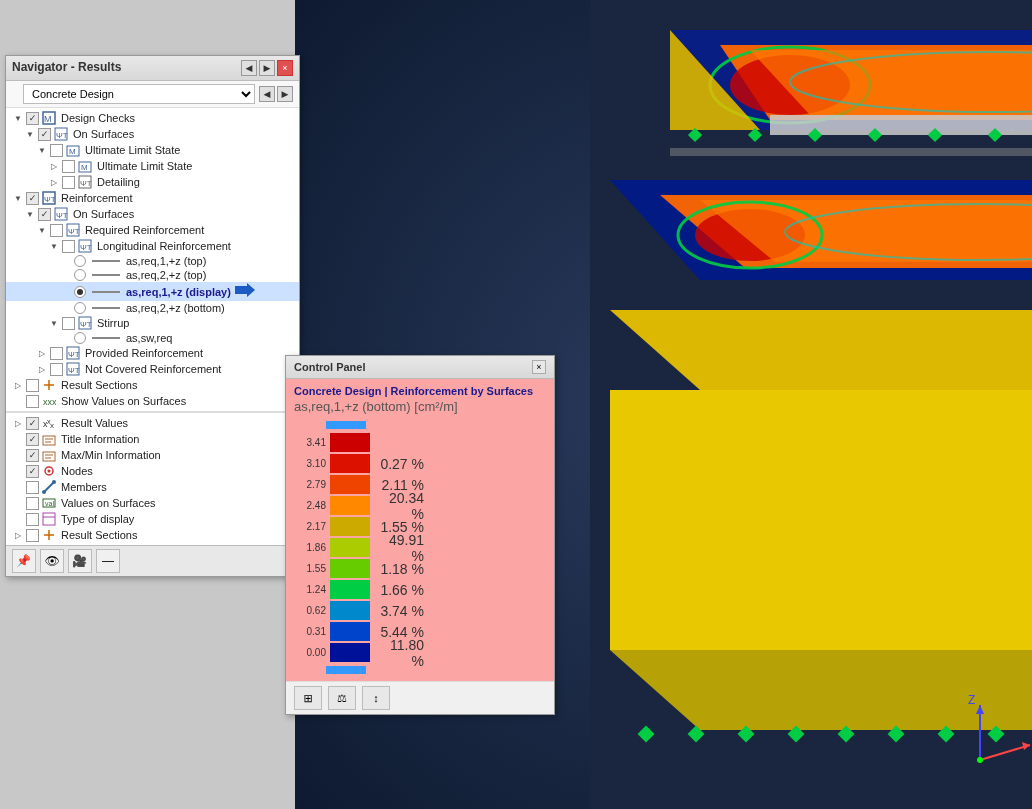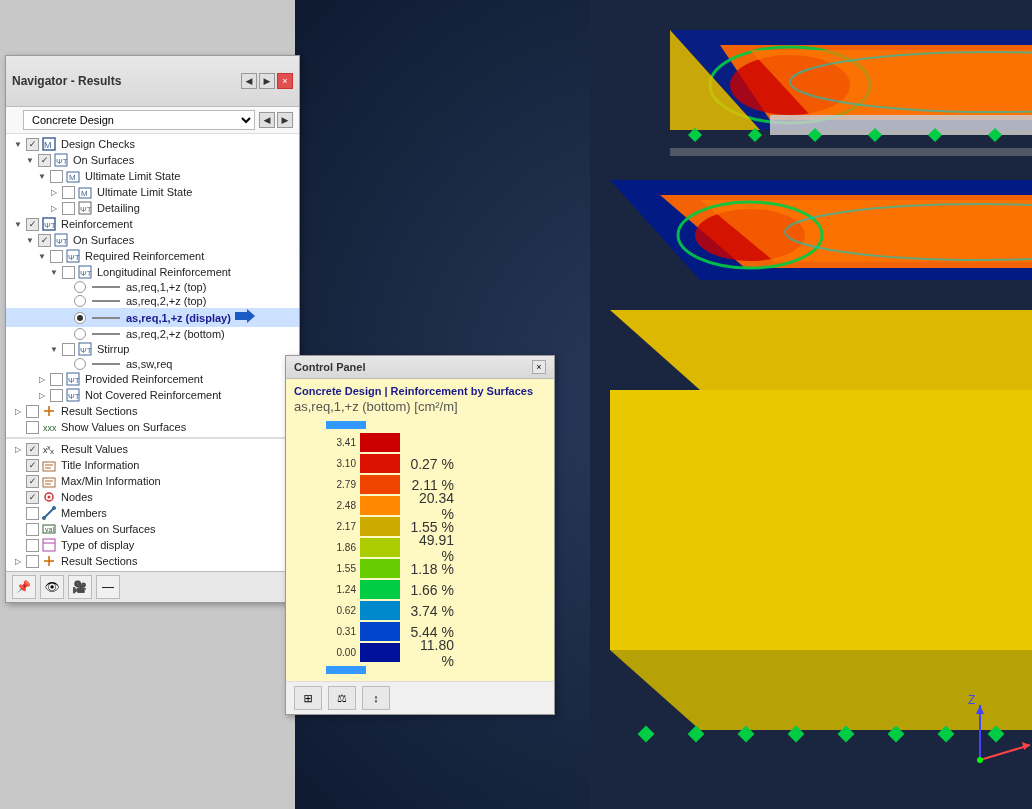--- a/index.html
+++ b/index.html
@@ -21,23 +21,22 @@
       width: 295px;
       background: #f0f0f0;
       border: 1px solid #999;
       box-shadow: 2px 2px 6px rgba(0,0,0,0.3);
       z-index: 10;
     }
 
     .navigator-header {
       background: linear-gradient(to bottom, #e8e8e8, #d8d8d8);
       border-bottom: 1px solid #bbb;
-      padding: 17px 6px;
-      display: flex;
-      align-items: center;
+      padding: 4px 6px;
+      display: flex;
       justify-content: space-between;
     }
 
     .navigator-title {
       font-weight: bold;
       font-size: 12px;
       color: #333;
     }
 
     .header-controls {
@@ -231,21 +230,21 @@
       border: 1px solid #aaa;
       display: flex;
       align-items: center;
       justify-content: center;
       font-size: 9px;
       cursor: pointer;
     }
 
     .cp-body {
       padding: 6px 8px;
-      background: #fef9c3;
+      background: #fca5a5;
     }
 
     .cp-subtitle {
       font-size: 11px;
       font-weight: bold;
       color: #1a1a8c;
       margin-bottom: 2px;
     }
 
     .cp-sub2 {
@@ -264,21 +263,20 @@
     .legend-bar-area {
       display: flex;
       flex-direction: column;
       width: 160px;
     }
 
     .legend-row {
       display: flex;
       align-items: center;
       height: 21px;
-      justify-content: flex-end;
     }
 
     .legend-value {
       width: 32px;
       text-align: right;
       font-size: 10px;
       color: #333;
       margin-right: 4px;
     }
 

